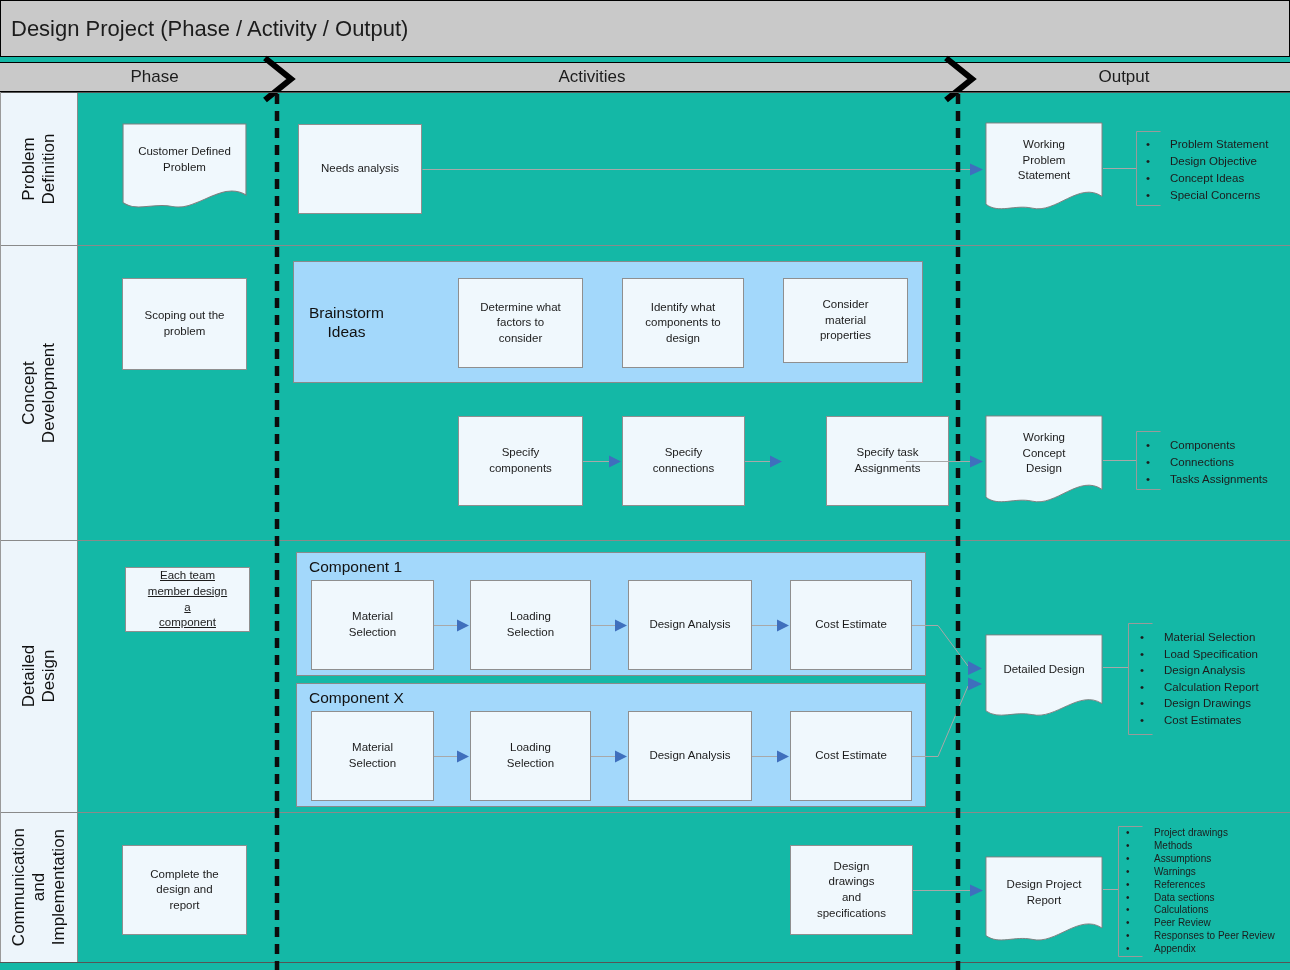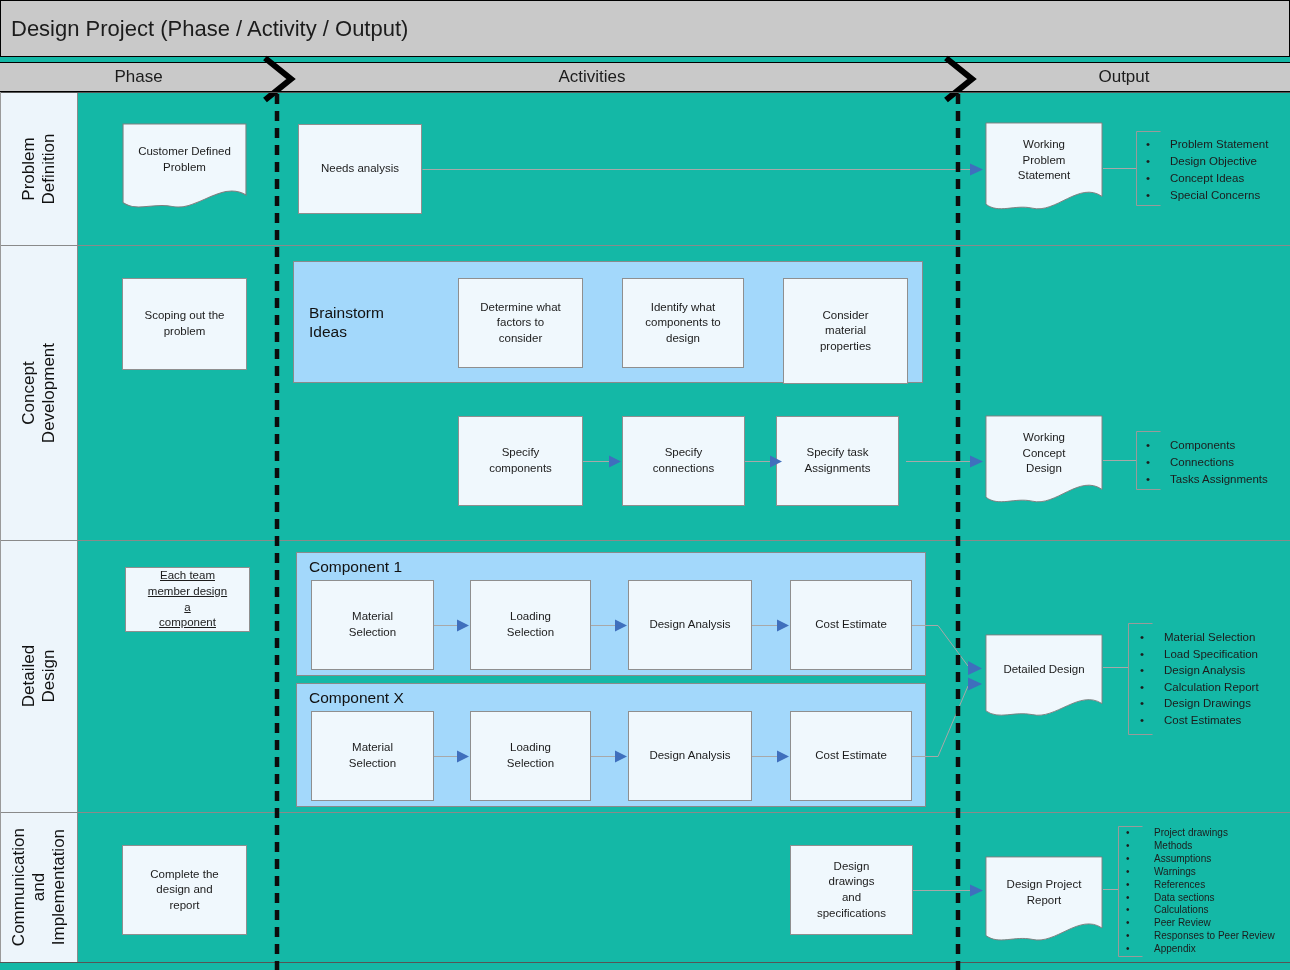--- a/index.html
+++ b/index.html
@@ -70,21 +70,21 @@
 </head>
 <body>
 
 <div id="canvas">
 
   <div class="titlebar">
     <span>Design Project (Phase / Activity / Output)</span>
   </div>
 
   <div class="headerbar"></div>
-  <div class="hlabel" style="left:0;top:63px;width:277px;">Phase</div>
+  <div class="hlabel" style="left:16px;top:63px;width:277px;">Phase</div>
   <div class="hlabel" style="left:277px;top:63px;width:630px;">Activities</div>
   <div class="hlabel" style="left:958px;top:63px;width:332px;">Output</div>
 
   <svg class="chev" style="left:261px;top:55px;" width="36" height="48">
     <polyline points="4,3 30,24 4,45" fill="none" stroke="#000" stroke-width="6"></polyline>
   </svg>
   <svg class="chev" style="left:942px;top:55px;" width="36" height="48">
     <polyline points="4,3 30,24 4,45" fill="none" stroke="#000" stroke-width="6"></polyline>
   </svg>
 
@@ -144,37 +144,37 @@
       </div>
     <div class="bitem">
         <span class="bdot">•</span>
         <span>Special Concerns</span>
       </div>
   </div>
 
   <div class="box" style="left:122px;top:278px;width:125px;height:92px;">Scoping out the
 problem</div>
 
-  <div class="container" style="left:293px;top:261px;width:630px;height:122px;">
+  <div class="container" style="left:293px;top:261px;width:630px;height:122px;text-align:center;">
     <div class="container-label brainstorm-label">Brainstorm
 Ideas</div>
   </div>
   <div class="box" style="left:458px;top:278px;width:125px;height:90px;">Determine what
 factors to consider</div>
   <div class="box" style="left:622px;top:278px;width:122px;height:90px;">Identify what
 components to
 design</div>
-  <div class="box" style="left:783px;top:278px;width:125px;height:106px;">Consider material
+  <div class="box" style="left:783px;top:278px;width:125px;height:85px;">Consider material
 properties</div>
 
   <div class="box" style="left:458px;top:416px;width:125px;height:90px;">Specify
 components</div>
   <div class="box" style="left:622px;top:416px;width:123px;height:90px;">Specify
 connections</div>
-  <div class="box" style="left:776px;top:416px;width:123px;height:90px;">Specify task
+  <div class="box" style="left:826px;top:416px;width:123px;height:90px;">Specify task
 Assignments</div>
 
   <div class="doc" style="left:985px;top:415px;width:118px;height:93px;">
     <svg viewBox="0 0 120 95" preserveAspectRatio="none">
         <path d="M1,1 H119 V76 C96,60 72,94 48,88 C30,84 14,94 1,84 Z" fill="#f0f8fd" stroke="#7f7f7f" stroke-width="1"></path>
       </svg>
     <div class="doc-text">Working
 Concept
 Design</div>
   </div>

